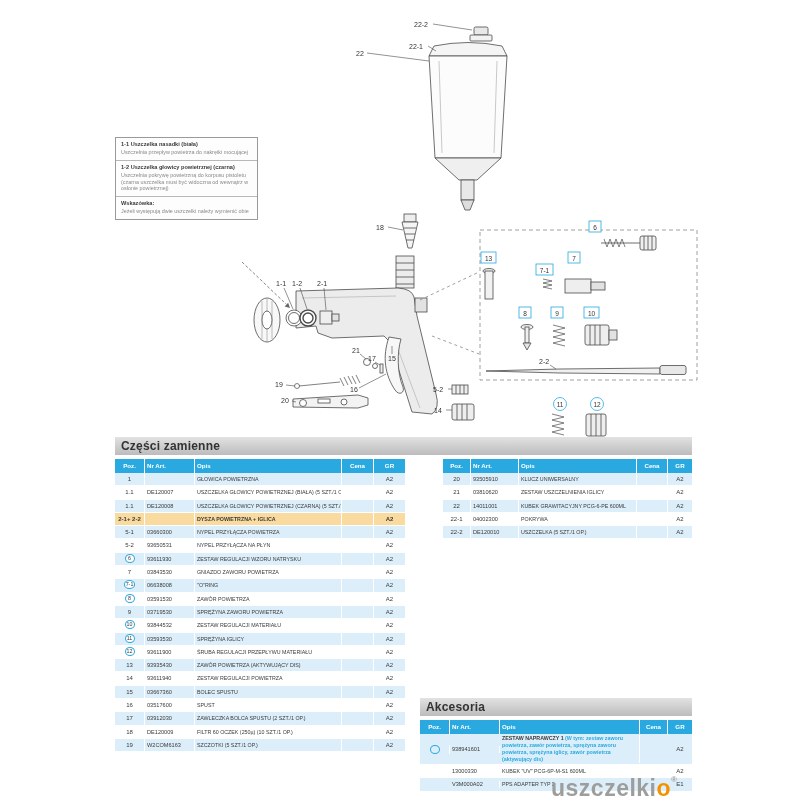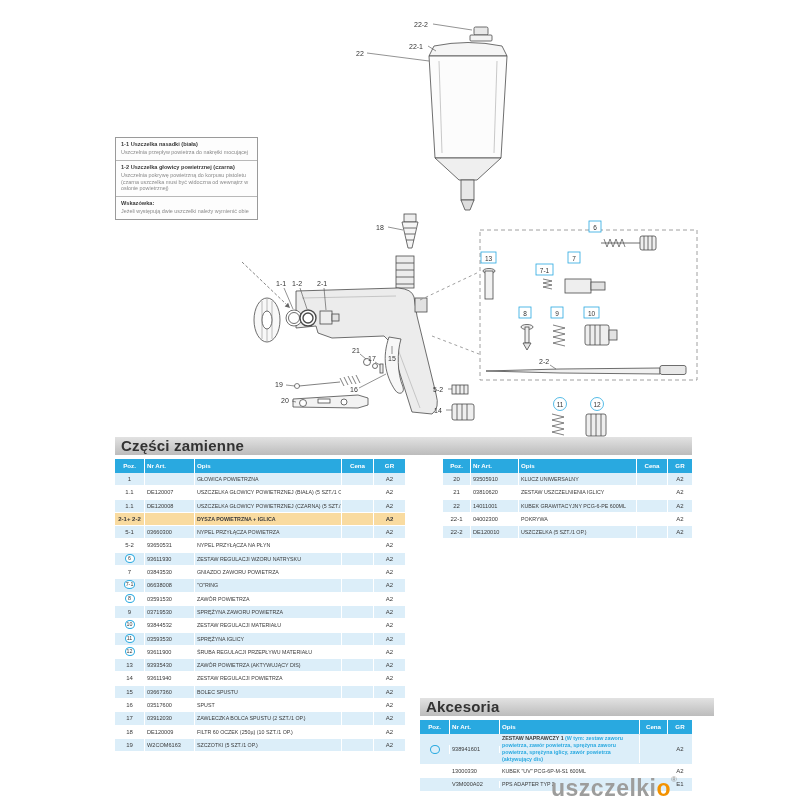--- a/index.html
+++ b/index.html
@@ -10,23 +10,23 @@
 
   
   .callout{position:absolute;left:115px;top:137px;width:143px;background:#fdfdfd;
            border:1px solid #9a9a9a;font-size:5.4px;line-height:6.8px;color:#8a8a8a;}
   .callout .sec{padding:3px 5px 4px;border-bottom:1px solid #b8b8b8;}
   .callout .sec:last-child{border-bottom:none;}
   .callout .t{font-weight:bold;color:#3a3a3a;font-size:5.6px;margin-bottom:1px;line-height:7px;}
 
   
   .secbar{position:absolute;height:18px;background:linear-gradient(180deg,#e2e2e2,#bcbcbc);
-          color:#333;font-weight:bold;font-size:15px;line-height:18px;padding-left:6px;letter-spacing:0.2px;}
+          color:#333;font-weight:bold;font-size:12px;line-height:18px;padding-left:6px;letter-spacing:0.2px;}
   #bar-parts{left:115px;top:437px;width:577px;}
-  #bar-acc{left:420px;top:698px;width:294px;}
+  #bar-acc{left:420px;top:698px;width:272px;}
 
   
   .tbl{position:absolute;font-size:6px;color:#3a3a3a;}
   #tbl-left{left:115px;top:459px;width:290px;}
   #tbl-right{left:443px;top:459px;width:249px;}
   #tbl-acc{left:420px;top:720px;width:272px;}
   .thead{display:grid;background:#29a9e0;color:#fff;height:14px;line-height:14px;font-weight:bold;font-size:6.2px;}
   .trow{display:grid;height:13.3px;line-height:12.5px;border-bottom:1px solid #fff;background:#fff;}
   #tbl-left .thead,#tbl-left .trow{grid-template-columns:30px 50px 1fr 32px 31px;}
   #tbl-right .thead,#tbl-right .trow{grid-template-columns:28px 48px 1fr 31px 24px;}

